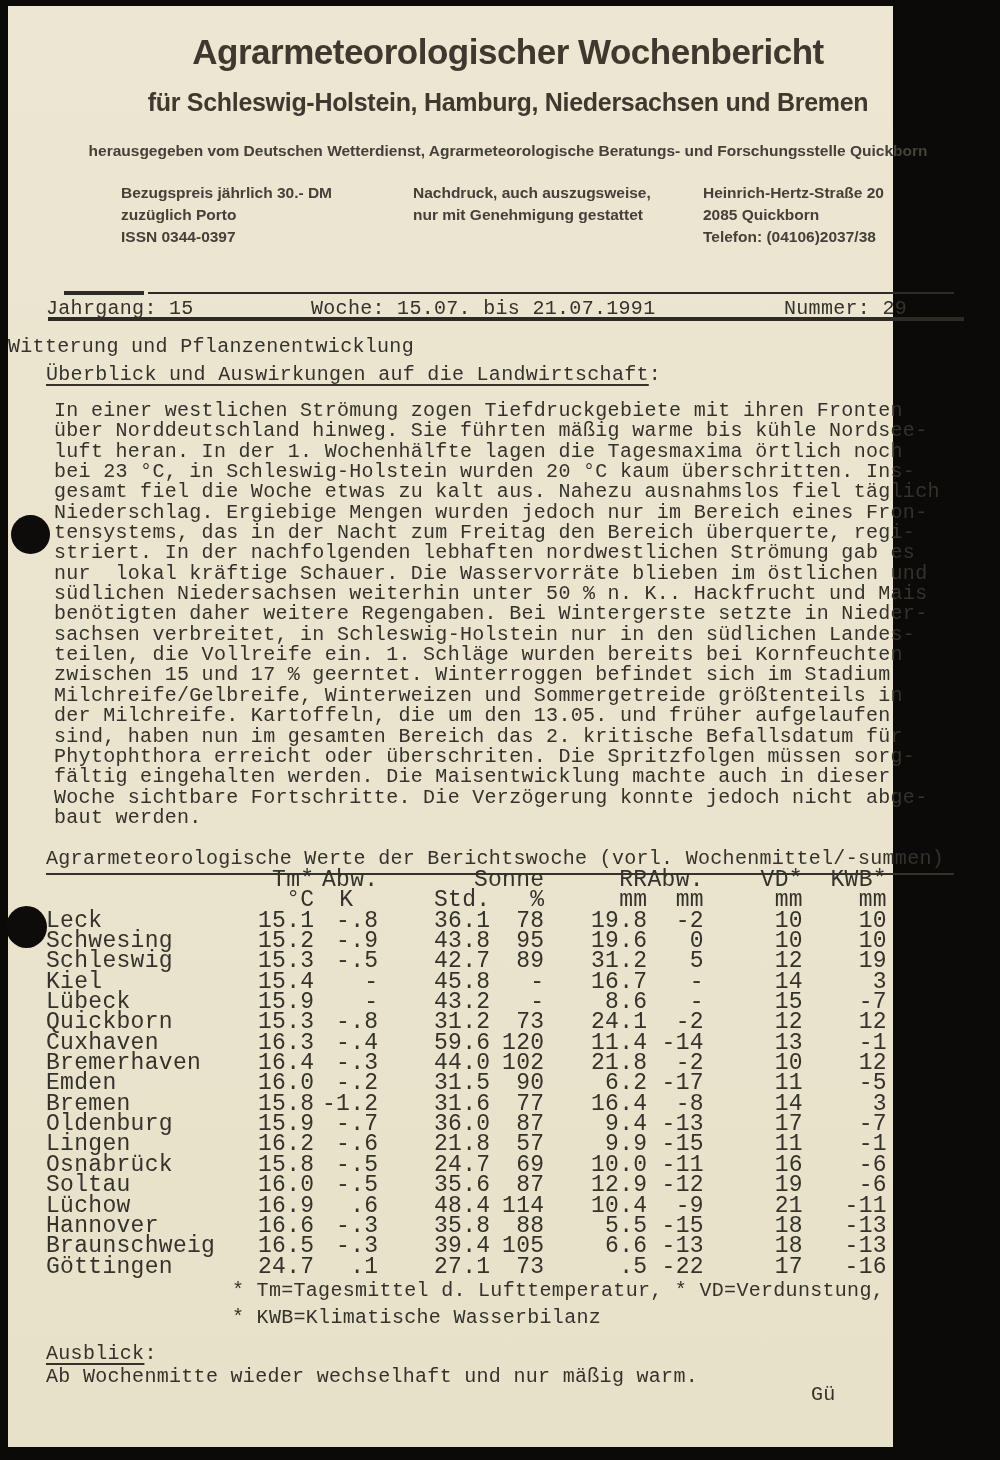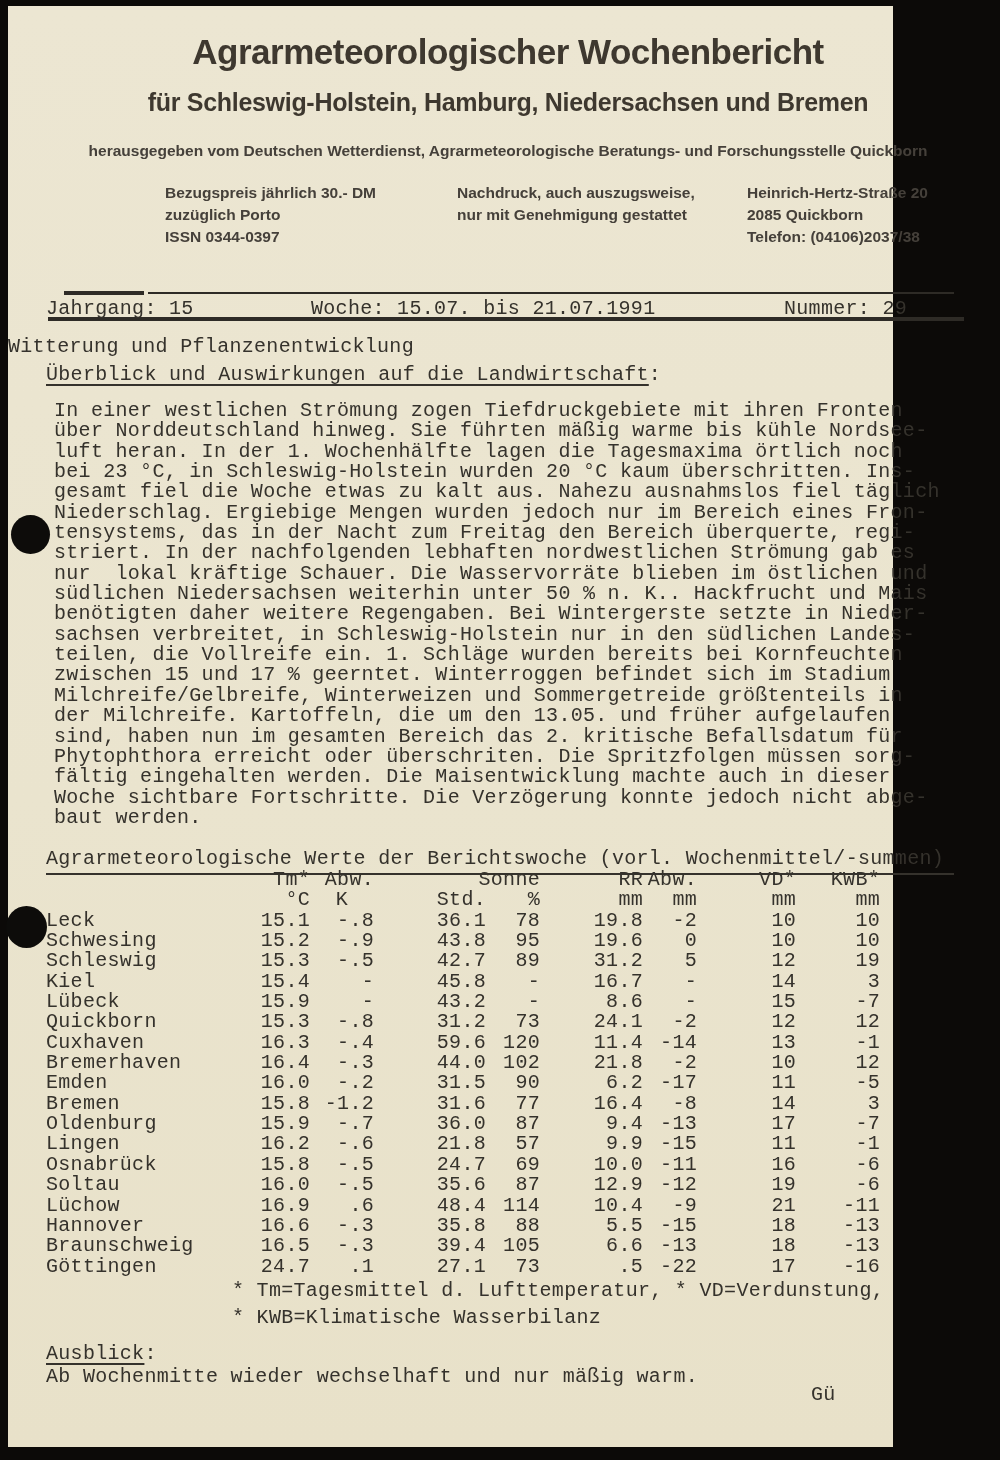--- a/index.html
+++ b/index.html
@@ -21,21 +21,21 @@
   .subtitle{
     position:absolute;left:0;top:82px;width:1000px;text-align:center;
     font-size:25px;font-weight:bold;color:#3e382f;letter-spacing:-0.3px;
   }
   .publisher{
     position:absolute;left:0;top:136px;width:1000px;text-align:center;
     font-size:15.5px;font-weight:bold;color:#45403a;
   }
   .mast-col{
     position:absolute;top:176px;font-size:15.5px;font-weight:bold;color:#45403a;
-    line-height:22px;white-space:pre;margin-left:44px;
+    line-height:22px;white-space:pre;
   }
   .mast-col.c1{left:113px;}
   .mast-col.c2{left:405px;}
   .mast-col.c3{left:695px;}
   
   .rule{position:absolute;background:#2e2b26;}
   
   .tw{
     font-family:"Liberation Mono","DejaVu Sans Mono",monospace;
     color:#35322c;font-size:20px;letter-spacing:0.3px;
@@ -52,21 +52,21 @@
     white-space:pre;line-height:20.35px;
   }
   
   .table-title{
     position:absolute;left:38px;top:841px;width:908px;
     border-bottom:2px solid #35322c;padding-bottom:3px;white-space:pre;
   }
   table.wx{
     position:absolute;left:38px;top:864px;border-collapse:collapse;table-layout:fixed;
     font-family:"Liberation Mono","DejaVu Sans Mono",monospace;
-    color:#35322c;font-size:20px;letter-spacing:0.3px;
+    color:#35322c;font-size:23px;letter-spacing:0.3px;
   }
   table.wx td,table.wx th{
     padding:0;margin:0;line-height:20.35px;font-weight:normal;
     white-space:pre;overflow:visible;
   }
   table.wx .num{text-align:right;}
   table.wx .ctr{text-align:center;}
   table.wx td:first-child,table.wx th:first-child{text-align:left;}
   .pr8{padding-right:8px;}
   .pr12{padding-right:12px;}

